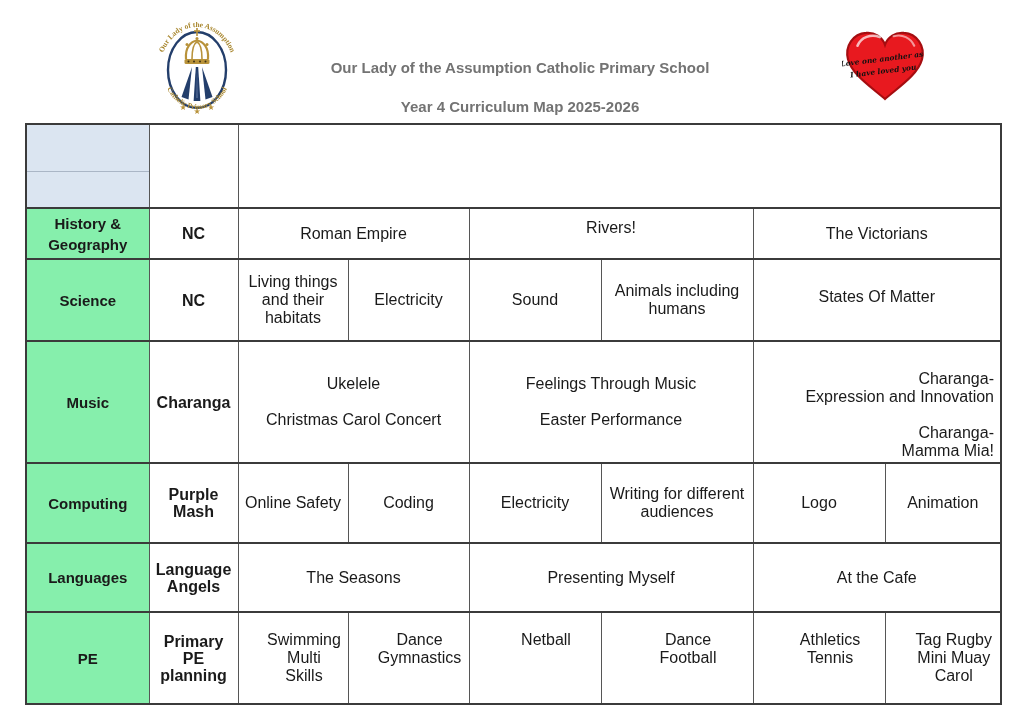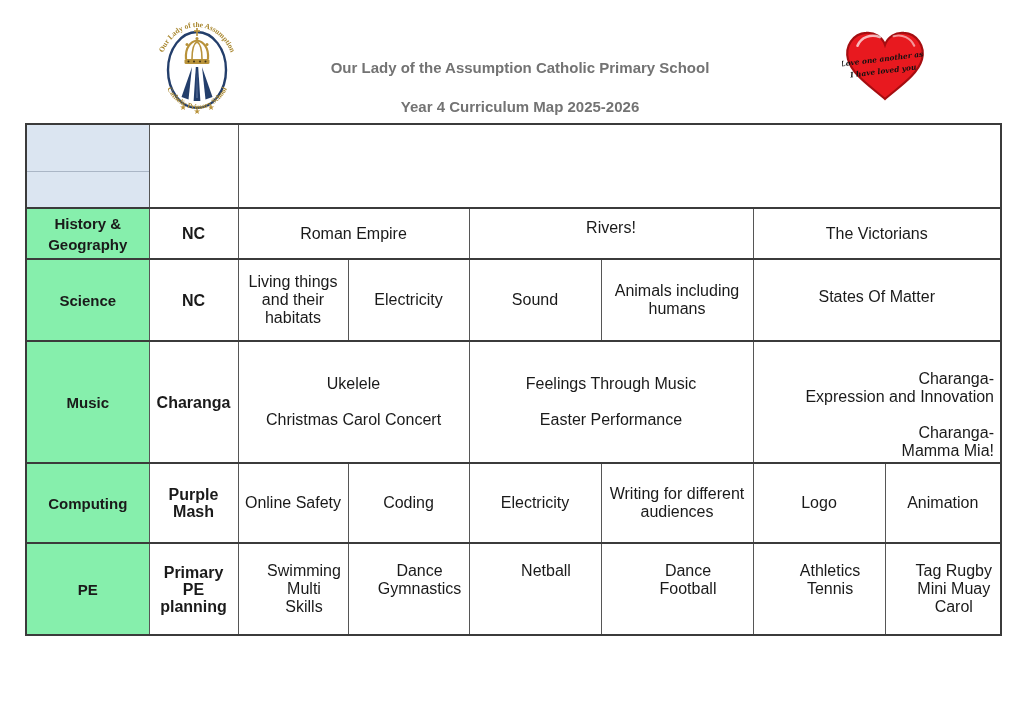--- a/index.html
+++ b/index.html
@@ -162,20 +162,27 @@
       <td class="subject">Computing</td>
       <td class="scheme">Purple Mash</td>
       <td>Online Safety</td>
       <td>Coding</td>
       <td>Electricity</td>
       <td>Writing for different audiences</td>
       <td>Logo</td>
       <td>Animation</td>
     </tr>
 
+    <tr class="r-lang">
+      <td class="subject">Languages</td>
+      <td class="scheme">Language Angels</td>
+      <td colspan="2">The Seasons</td>
+      <td colspan="2">Presenting Myself</td>
+      <td colspan="2">At the Cafe</td>
+    </tr>
 
     <tr class="r-pe">
       <td class="subject">PE</td>
       <td class="scheme">Primary PE planning</td>
       <td class="vtop pt18">Swimming
 Multi Skills</td>
       <td class="vtop pt18">Dance
 Gymnastics</td>
       <td class="vtop pt18">Netball</td>
       <td class="vtop pt18">Dance

